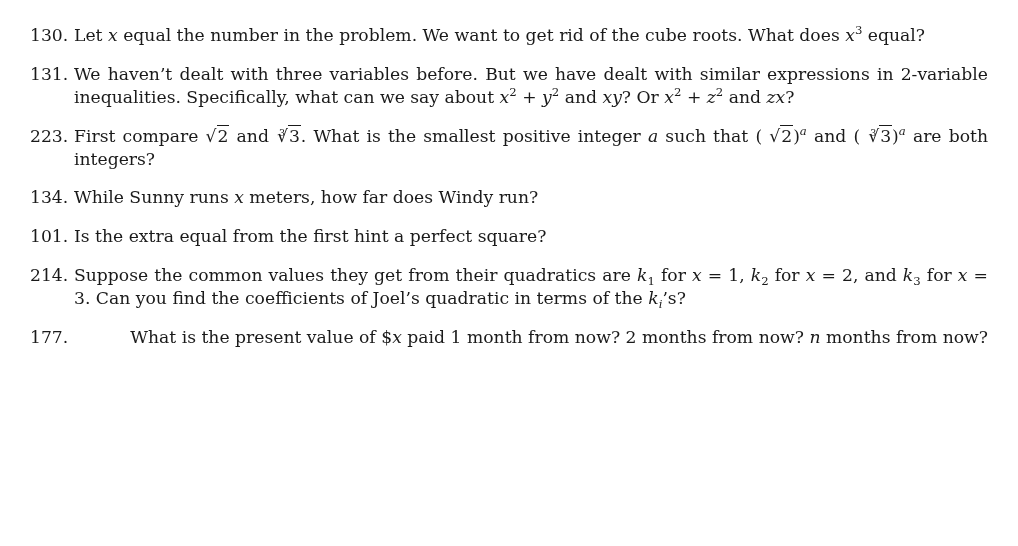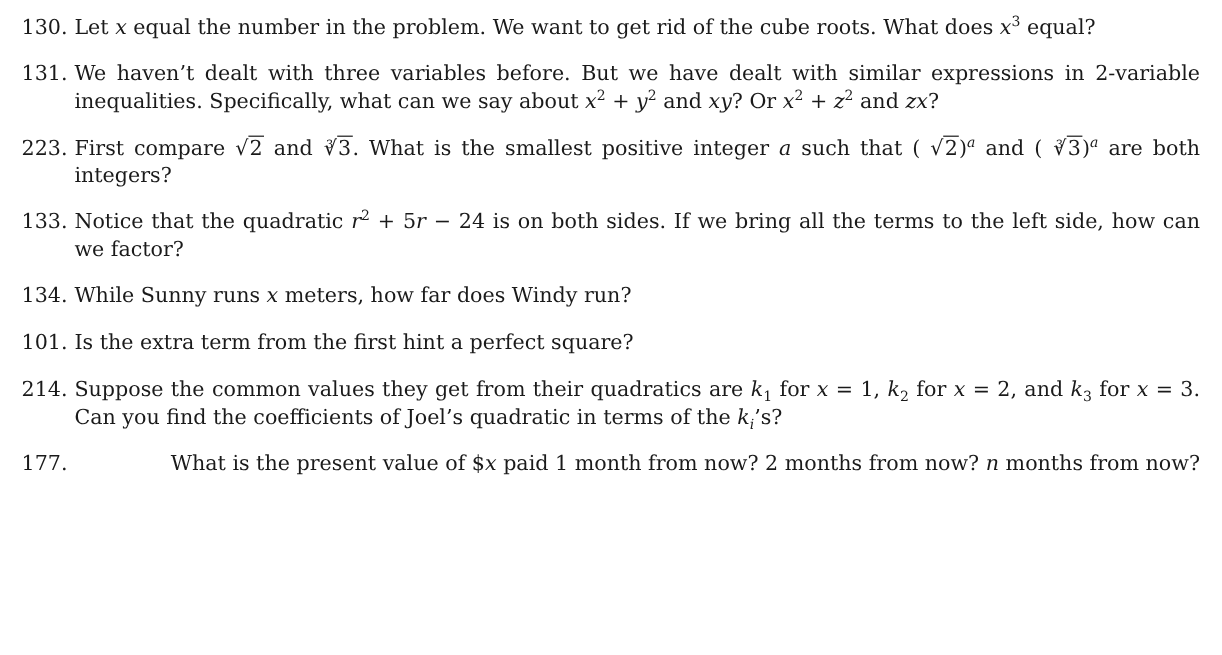--- a/index.html
+++ b/index.html
@@ -16,21 +16,21 @@
   }
   #page {
     position: relative;
     width: 1018px;
     height: 546px;
     padding: 8px 14px 0 14px;
     box-sizing: border-box;
   }
   ol.hint-list {
     list-style: none;
-    margin: 4px;
+    margin: 16px;
     padding: 0;
   }
   li.hint-item {
     position: relative;
     padding-left: 44px;
     margin: 0 0 16px 0;
     font-size: 17.2px;
     line-height: 1.33;
     text-align: justify;
     text-justify: inter-word;
@@ -111,33 +111,29 @@
     <li class="hint-item">
       <span class="num">131.</span>
       <span class="body">We haven’t dealt with three variables before. But we have dealt with similar expressions in 2-variable inequalities. Specifically, what can we say about <span class="mi">x</span><sup>2</sup> + <span class="mi">y</span><sup>2</sup> and <span class="mi">xy</span>? Or <span class="mi">x</span><sup>2</sup> + <span class="mi">z</span><sup>2</sup> and <span class="mi">zx</span>?</span>
     </li>
 
     <li class="hint-item">
       <span class="num">223.</span>
       <span class="body">First compare <span class="sqrt"><span class="rad">√</span><span class="arg" style="font-style:normal">2</span></span> and <span class="cbrt"><span class="idx">3</span><span class="rad">√</span><span class="arg" style="font-style:normal">3</span></span>. What is the smallest positive integer <span class="mi">a</span> such that&nbsp;( <span class="sqrt"><span class="rad">√</span><span class="arg" style="font-style:normal">2</span></span>)<sup><span class="mi">a</span></sup> and&nbsp;( <span class="cbrt"><span class="idx">3</span><span class="rad">√</span><span class="arg" style="font-style:normal">3</span></span>)<sup><span class="mi">a</span></sup> are both integers?</span>
     </li>
 
-    <li class="hint-item">
-      <span class="num">133.</span>
-      <span class="body">Notice that the quadratic <span class="mi">r</span><sup>2</sup> + 5<span class="mi">r</span> − 24 is on both sides. If we bring all the terms to the left side, how can we factor?</span>
-    </li>
 
     <li class="hint-item">
       <span class="num">134.</span>
       <span class="body" style="text-align:left">While Sunny runs <span class="mi">x</span> meters, how far does Windy run?</span>
     </li>
 
     <li class="hint-item">
       <span class="num">101.</span>
-      <span class="body" style="text-align:left">Is the extra term from the first hint a perfect square?</span>
+      <span class="body" style="text-align:left">Is the extra equal from the first hint a perfect square?</span>
     </li>
 
     <li class="hint-item">
       <span class="num">214.</span>
       <span class="body">Suppose the common values they get from their quadratics are <span class="mi">k</span><sub>1</sub> for <span class="mi">x</span> = 1, <span class="mi">k</span><sub>2</sub> for <span class="mi">x</span> = 2, and <span class="mi">k</span><sub>3</sub> for <span class="mi">x</span> = 3. Can you find the coefficients of Joel’s quadratic in terms of the <span class="mi">k<sub><span class="mi">i</span></sub></span>’s?</span>
     </li>
 
     <li class="hint-item">
       <span class="num">177.</span>
       <span class="body" style="text-align:right">What is the present value of $<span class="mi">x</span> paid 1 month from now? 2 months from now? <span class="mi">n</span> months from now?</span>

